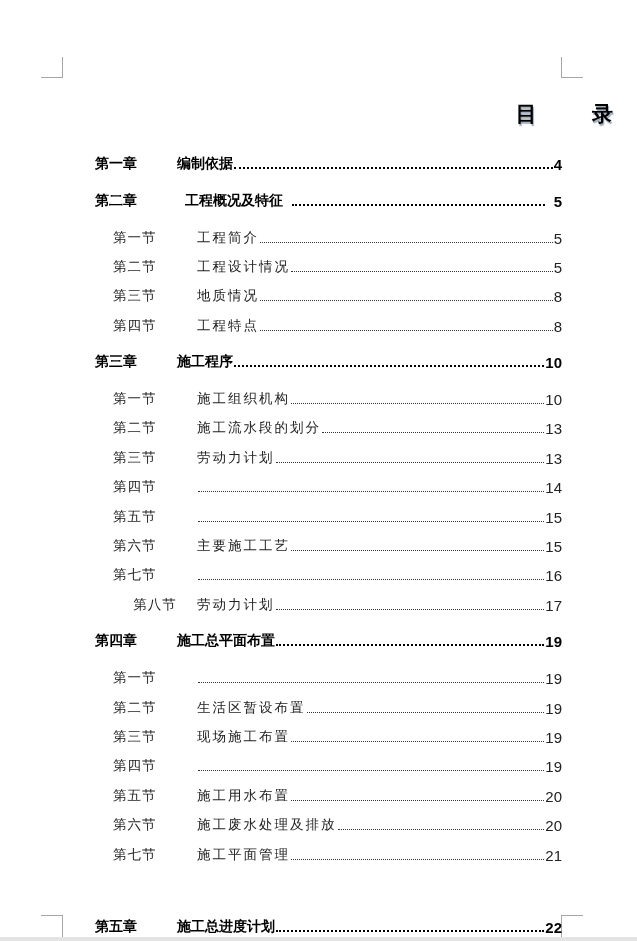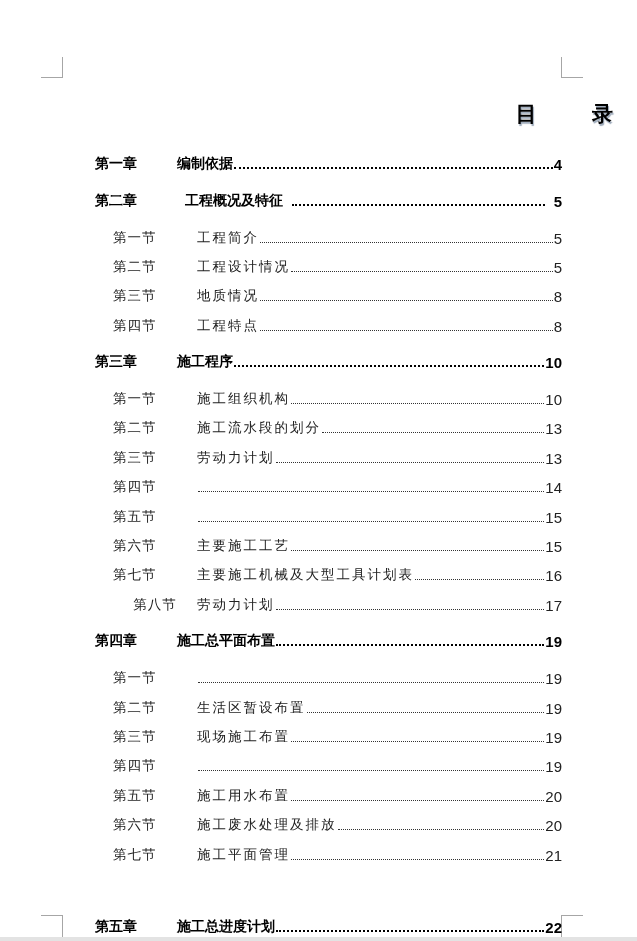--- a/index.html
+++ b/index.html
@@ -110,21 +110,20 @@
       <span class="pg">15</span>
     </div>
     <div class="toc-row sec" style="top: 535px;">
       <span class="num">第六节</span>
       <span class="ttl">主要施工工艺</span>
       <span class="leader"></span>
       <span class="pg">15</span>
     </div>
     <div class="toc-row sec" style="top: 564px;">
       <span class="num">第七节</span>
-      <span class="ttl">主要施工机械及大型工具计划表</span>
       <span class="leader"></span>
       <span class="pg">16</span>
     </div>
     <div class="toc-row sec" style="top: 594px; text-align: center;">
       <span class="num">第八节</span>
       <span class="ttl">劳动力计划</span>
       <span class="leader"></span>
       <span class="pg">17</span>
     </div>
     <div class="toc-row chap" style="top: 630px;">

